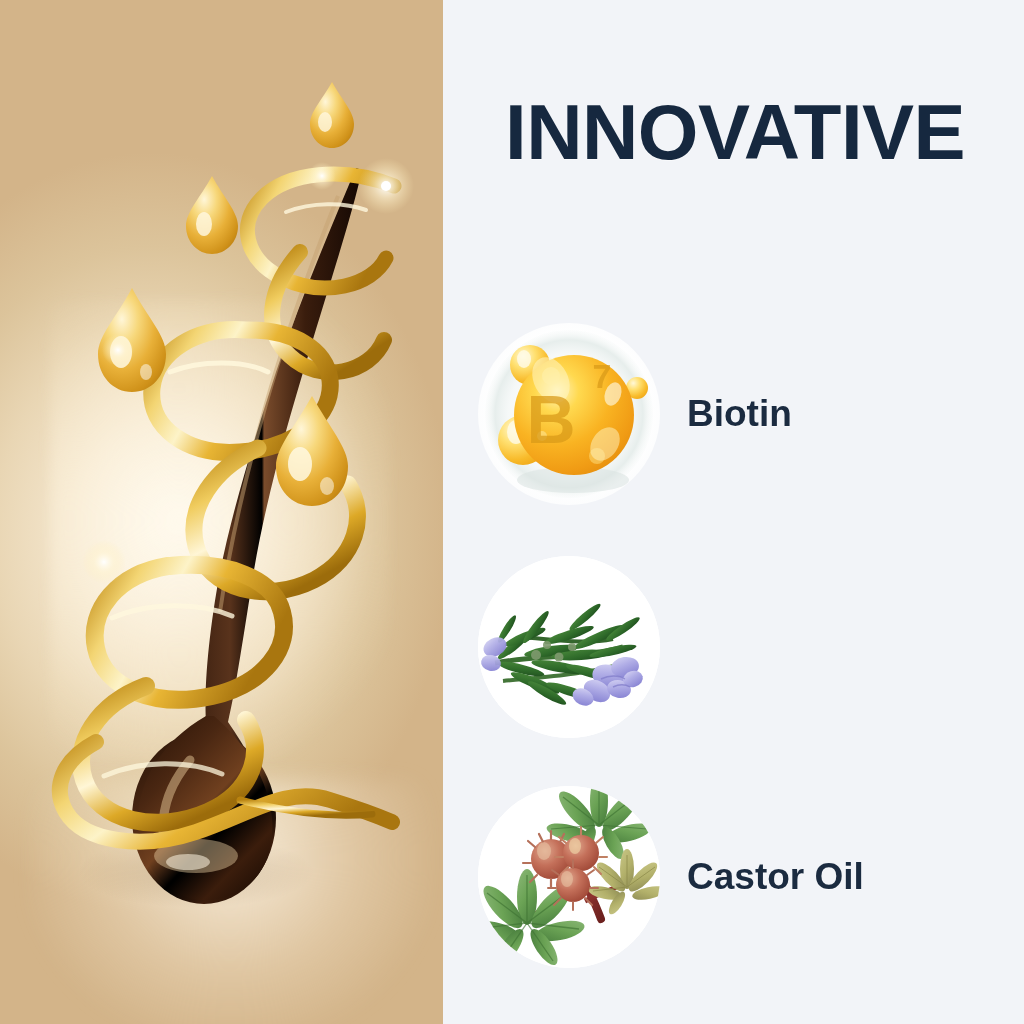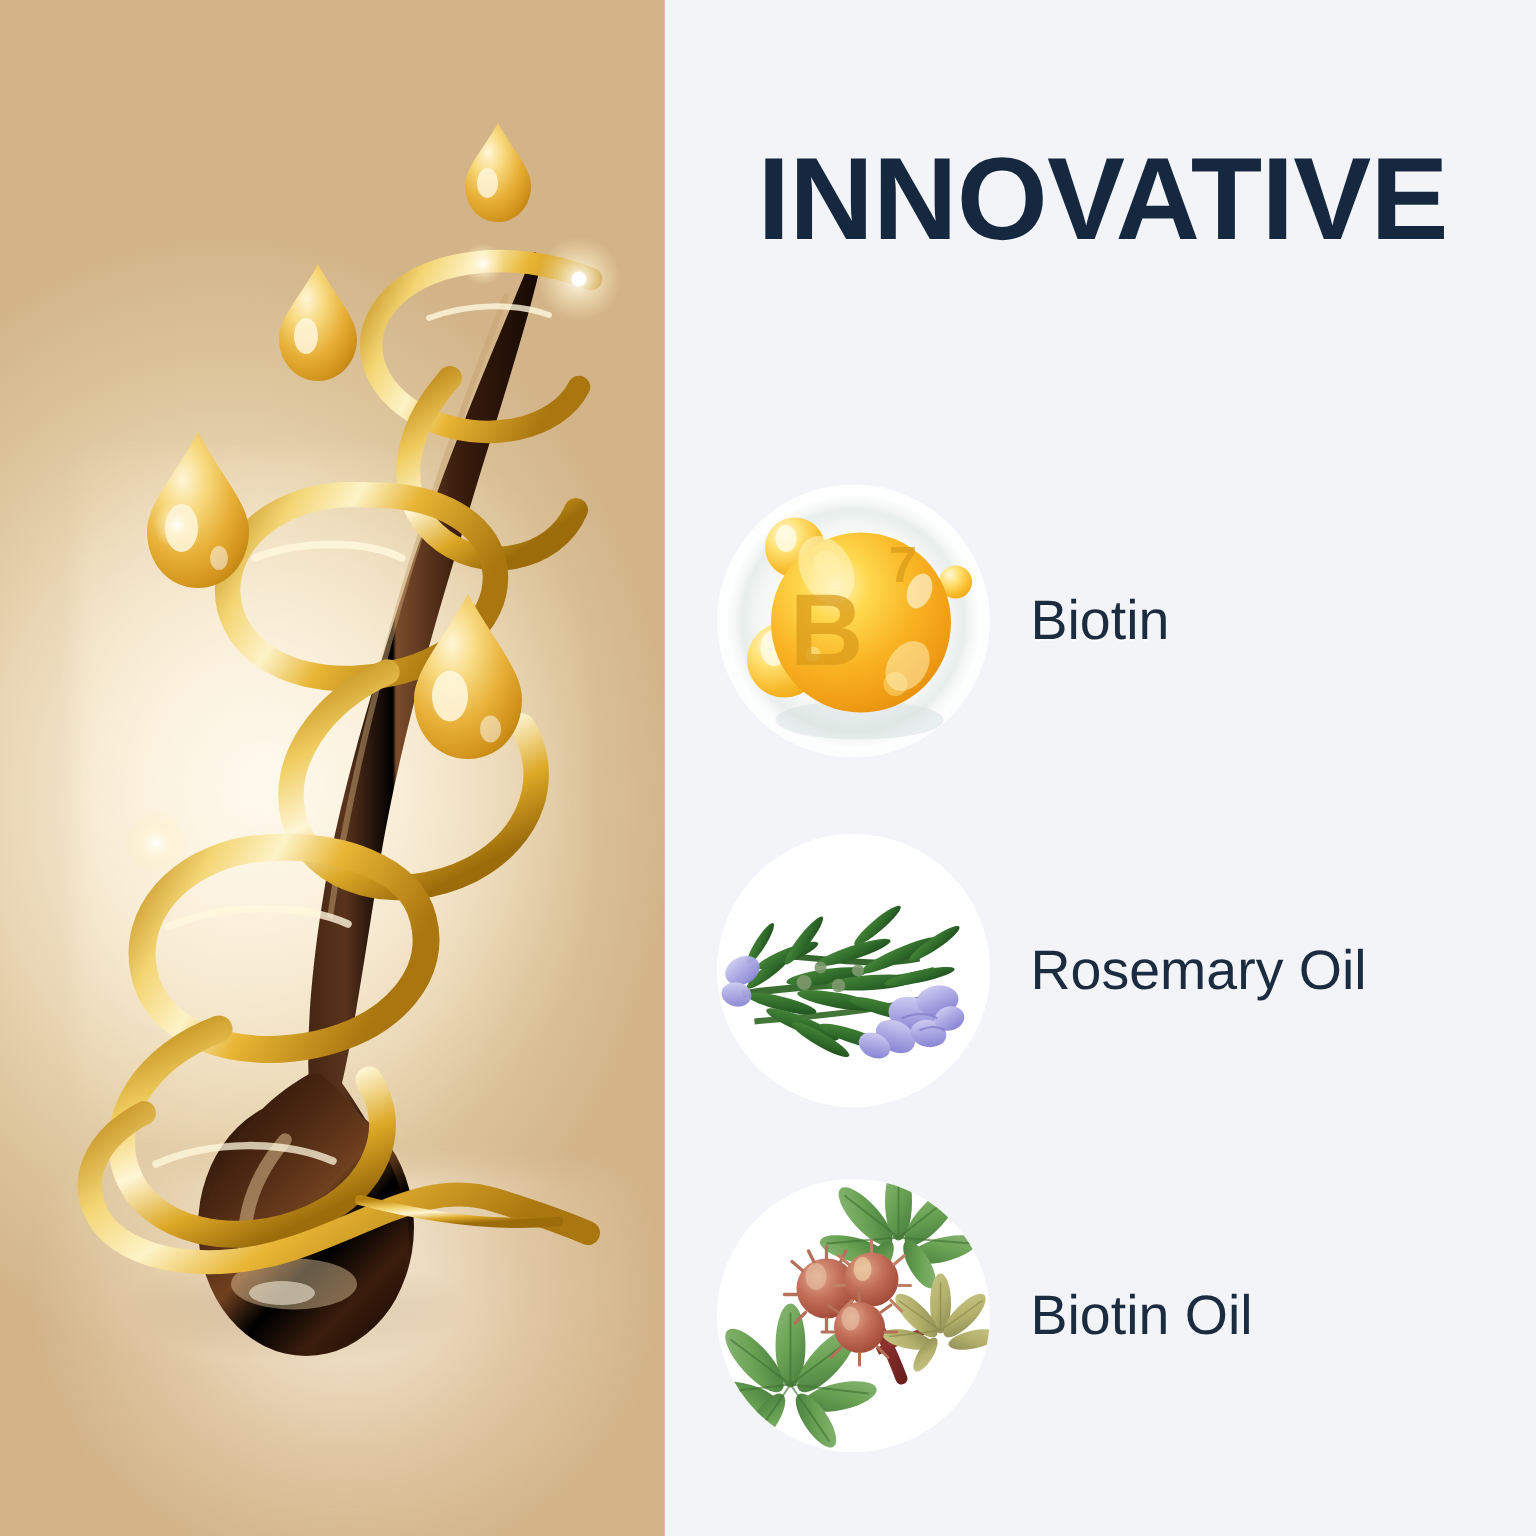--- a/index.html
+++ b/index.html
@@ -108,21 +108,21 @@
   .thumb-art {
     position: absolute;
     left: 0; top: 0;
     width: 192px; height: 192px;
   }
 
   .ingredient-label {
     margin-left: 22px;
     color: #1b2b40;
     font-size: 37px;
-    font-weight: normal;
+    font-weight: bold;
     letter-spacing: 0px;
     white-space: nowrap;
     text-shadow: 0 1px 0 rgba(255,255,255,0.5);
   }
 </style>
 </head>
 <body>
 
 <div class="canvas">
 
@@ -389,21 +389,20 @@
               <ellipse cx="18" cy="112" rx="10" ry="8" transform="rotate(12 18 112)"></ellipse>
             </g>
 
             <g stroke="#7e7ac8" stroke-width="1.4" fill="none" opacity="0.7">
               <path d="M 128,128 C 136,124 146,124 152,128"></path>
               <path d="M 140,136 C 146,133 152,133 157,136"></path>
             </g>
           </g>
         </svg>
       </div>
-      <div class="ingredient-label">Rosemary Oil</div>
     </div>
 
     <div class="ingredient-row row-3">
       <div class="ingredient-thumb">
         <div class="thumb-disc"></div>
         <svg class="thumb-art" viewBox="0 0 192 192">
           <defs>
             <linearGradient id="leafG" x1="0" y1="0" x2="0.6" y2="1">
               <stop offset="0%" stop-color="#8cb878"></stop>
               <stop offset="55%" stop-color="#6ba355"></stop>
@@ -534,17 +533,17 @@
                     <line x1="88" y1="117" x2="81" y2="124"></line>
                   <line x1="112" y1="117" x2="119" y2="124"></line>
                     <line x1="100" y1="121" x2="100" y2="129"></line>
                 </g>
                 <ellipse cx="94" cy="98" rx="6" ry="8" fill="#e8c3a4" opacity="0.6"></ellipse>
               </g>
             </g>
           </g>
         </svg>
       </div>
-      <div class="ingredient-label">Biotin Oil</div>
+      <div class="ingredient-label">Castor Oil</div>
     </div>
 
   </div>
 </div>
 
 </body></html>

